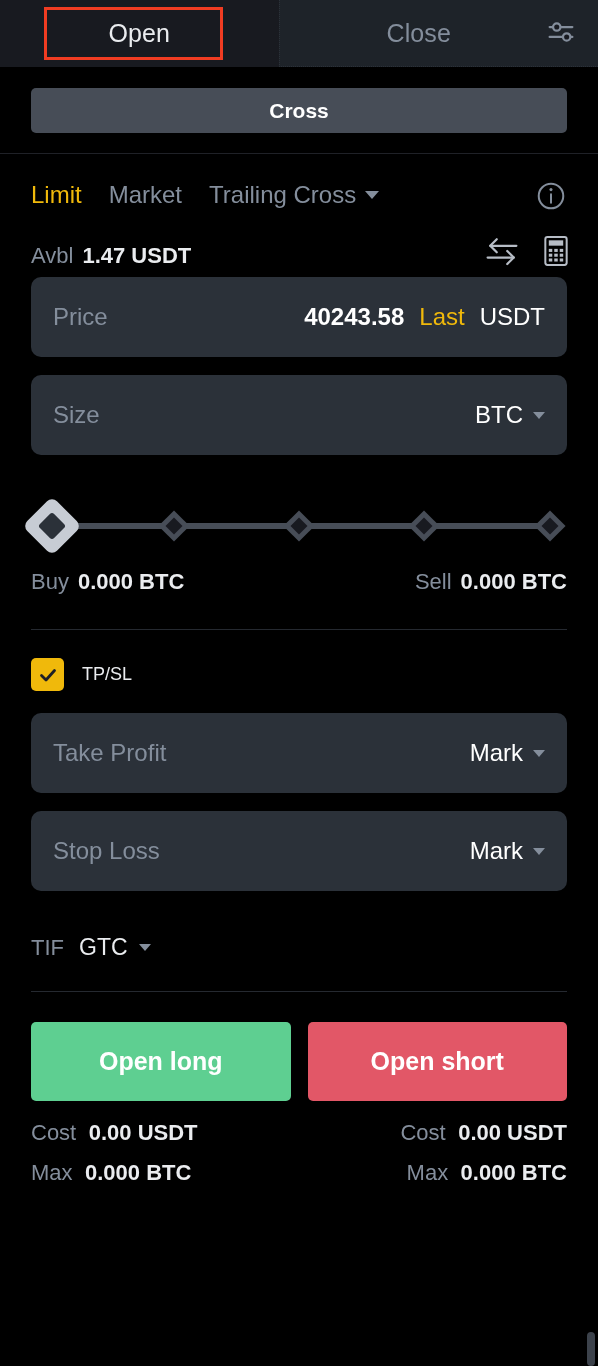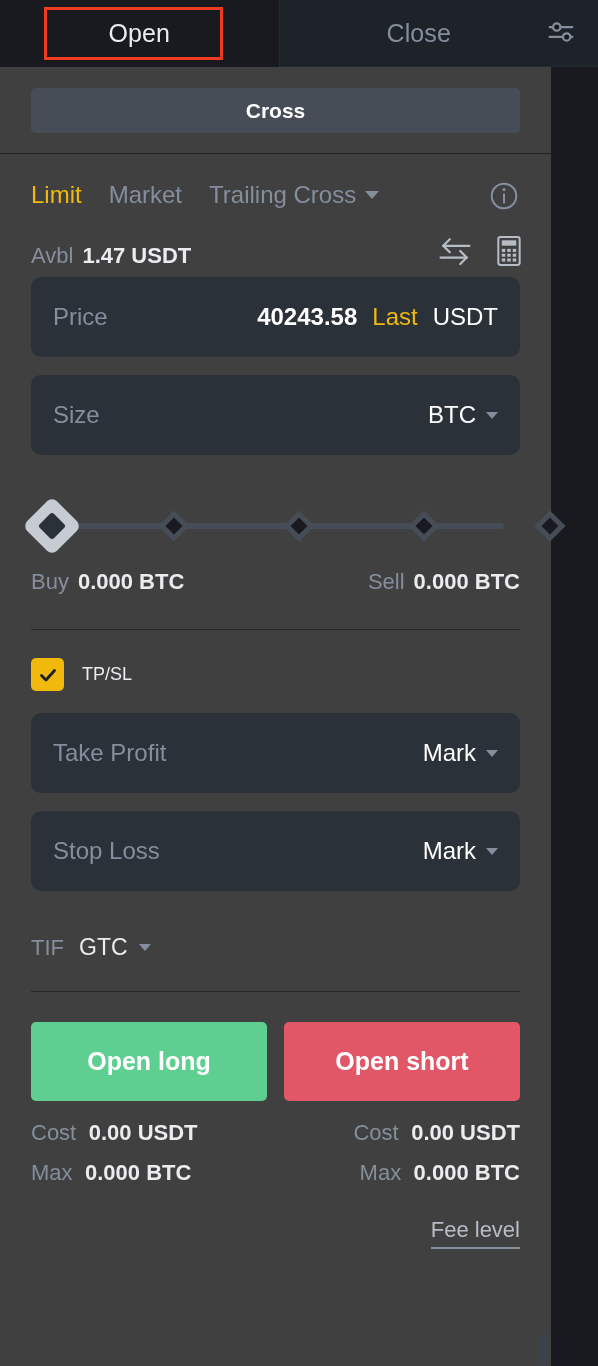--- a/index.html
+++ b/index.html
@@ -7,23 +7,23 @@
   html, body {
     width: 598px;
     height: 1366px;
     background: #181a20;
     font-family: "Liberation Sans", sans-serif;
     overflow: hidden;
   }
 
   #app {
     position: relative;
-    width: 551px;
+    width: 598px;
     height: 1366px;
-    background: #404040;
+    background: #000000;
     color: #eaecef;
   }
 
   
   .tabbar {
     position: relative;
     display: flex;
     height: 67px;
     width: 598px;
   }
@@ -540,19 +540,16 @@
         <span class="foot-label">Cost</span>
         <span class="foot-value">0.00 USDT</span>
       </div>
       <div class="foot-line">
         <span class="foot-label">Max</span>
         <span class="foot-value">0.000 BTC</span>
       </div>
     </div>
   </div>
 
-  <div class="fee-row">
-    <span class="fee-link">Fee level</span>
-  </div>
 
   <div class="scroll-thumb"></div>
 
 </div>
 
 </body></html>

